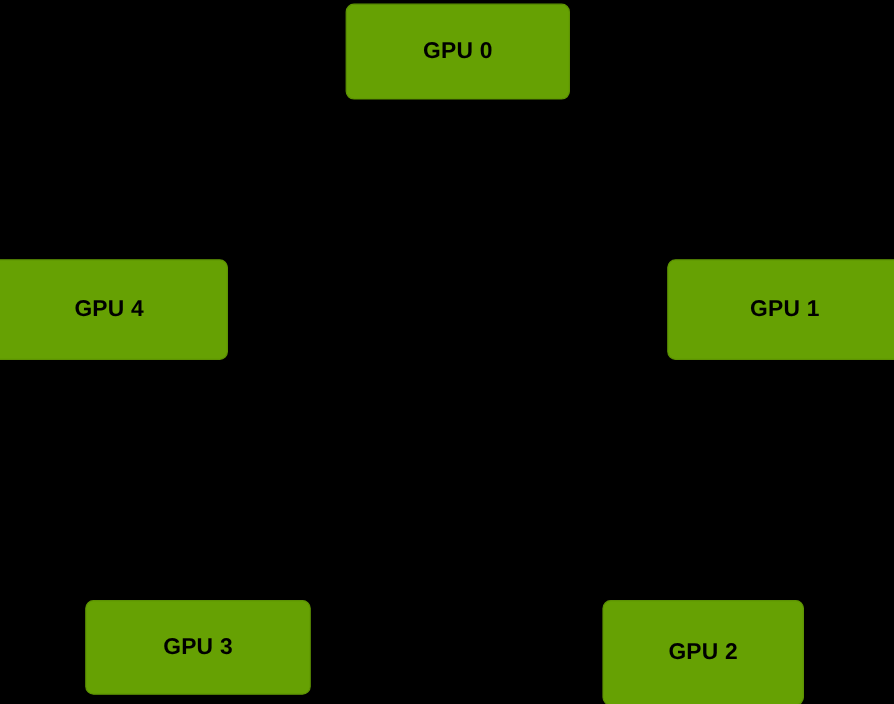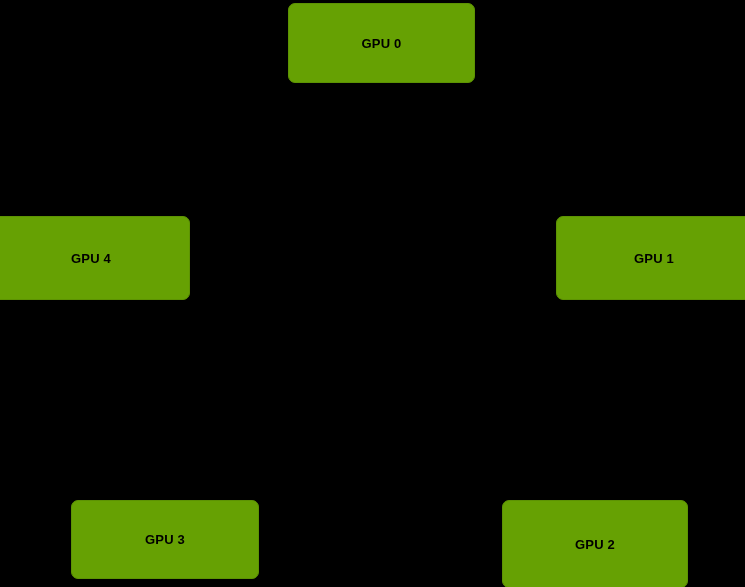--- a/index.html
+++ b/index.html
@@ -50,21 +50,21 @@
     align-items: center;
     justify-content: center;
     background: #66a103;
     border: 1px solid #5d9303;
     border-radius: 7px;
     box-shadow: 0 0 0 0.5px rgba(0,0,0,0.35);
   }
 
   .gpu-label {
     font-family: "Liberation Sans", sans-serif;
-    font-size: 13px;
+    font-size: 19px;
     font-weight: bold;
     color: #000000;
     letter-spacing: 0.2px;
     white-space: nowrap;
     user-select: none;
   }
 </style>
 </head>
 <body>
 
@@ -78,21 +78,21 @@
       <line x1="91" y1="258" x2="381.5" y2="43" stroke="#000000" stroke-width="1.5"></line>
     </svg>
 
   <div id="node-layer">
       <div class="gpu-node" style="left: 288px; top: 3px; width: 187px; height: 80px; background: rgb(102, 161, 3); border-color: rgb(93, 147, 3);">
         <span class="gpu-label" style="color: rgb(0, 0, 0);">GPU 0</span>
       </div>
       <div class="gpu-node" style="left: 556px; top: 216px; width: 196px; height: 84px; background: rgb(102, 161, 3); border-color: rgb(93, 147, 3);">
         <span class="gpu-label" style="color: rgb(0, 0, 0); text-align: right;">GPU 1</span>
       </div>
-      <div class="gpu-node" style="left: 502px; top: 500px; width: 186px; height: 88px; background: rgb(102, 161, 3); border-color: rgb(93, 147, 3);">
+      <div class="gpu-node" style="left: 502px; top: 500px; width: 168px; height: 88px; background: rgb(102, 161, 3); border-color: rgb(93, 147, 3);">
         <span class="gpu-label" style="color: rgb(0, 0, 0);">GPU 2</span>
       </div>
       <div class="gpu-node" style="left: 71px; top: 500px; width: 188px; height: 79px; background: rgb(102, 161, 3); border-color: rgb(93, 147, 3);">
         <span class="gpu-label" style="color: rgb(0, 0, 0);">GPU 3</span>
       </div>
       <div class="gpu-node" style="left: -8px; top: 216px; width: 198px; height: 84px; background: rgb(102, 161, 3); border-color: rgb(93, 147, 3);">
         <span class="gpu-label" style="color: rgb(0, 0, 0);">GPU 4</span>
       </div>
     </div>
 

